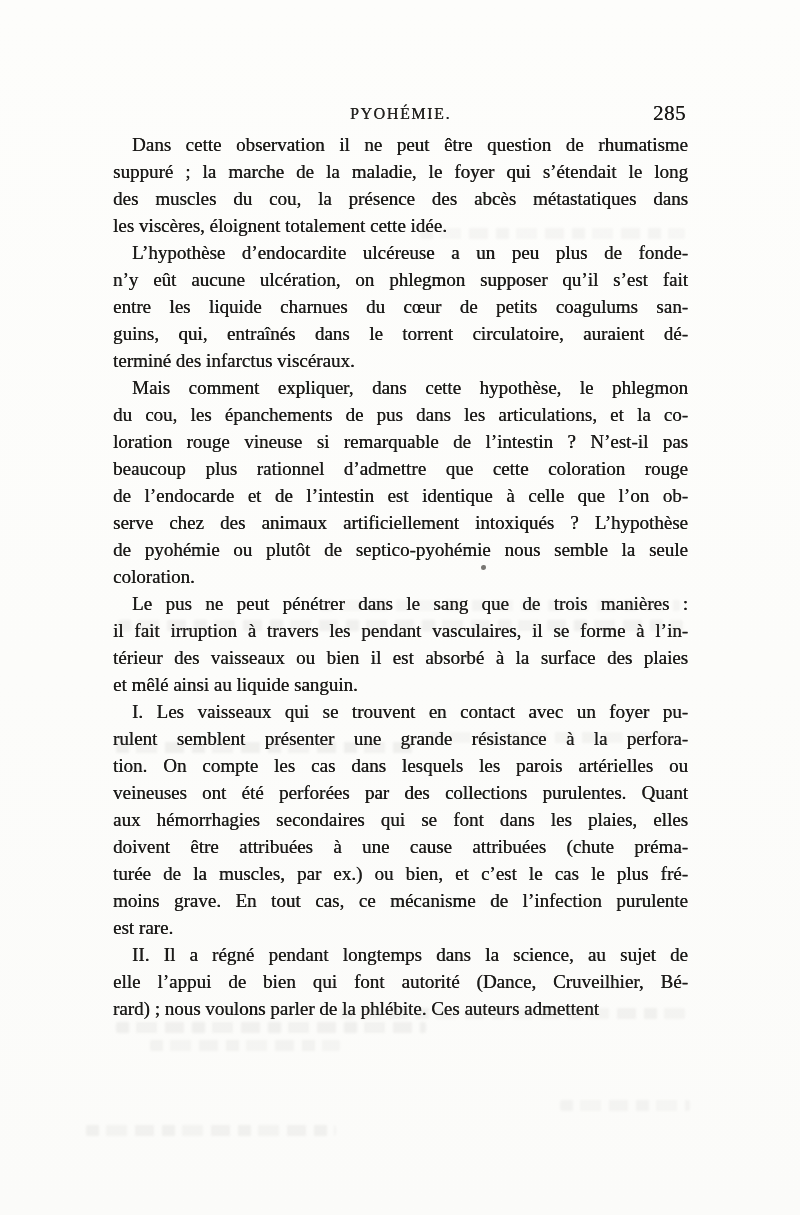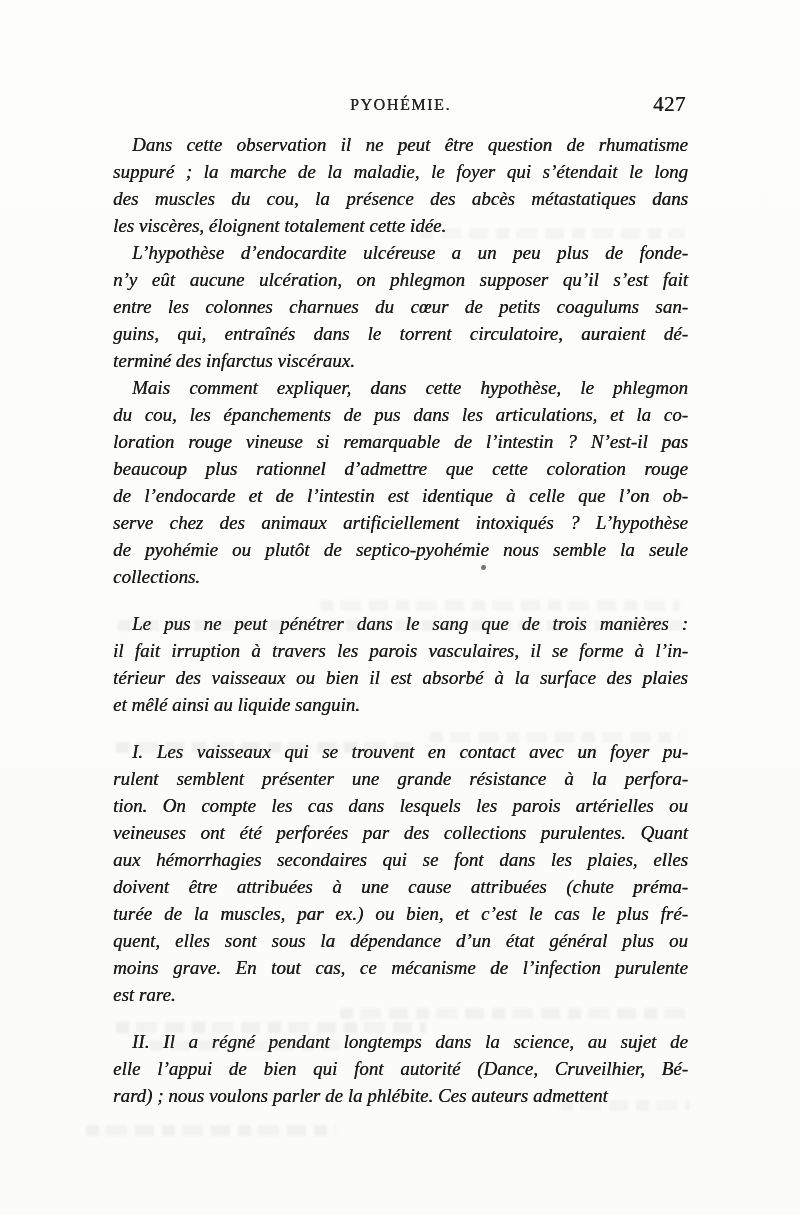--- a/index.html
+++ b/index.html
@@ -11,21 +11,21 @@
   .scan {
     position: relative;
     width: 800px; height: 1215px;
     background: linear-gradient(180deg, #fdfdfb 0%, #fcfcfa 55%, #fbfbf9 100%);
     color: #1d1c1a;
     overflow: hidden;
   }
   
   .running-head {
     position: absolute;
-    left: 113px; top: 96px; width: 575px;
+    left: 113px; top: 105px; width: 575px;
     height: 22px;
   }
   .head-title {
     display: block;
     text-align: center;
     font-size: 16px;
     letter-spacing: 1.6px;
     color: #242320;
     text-shadow: 0.25px 0 0 currentColor;
   }
@@ -39,27 +39,26 @@
   }
   
   .body-text {
     position: absolute;
     left: 113px; top: 131px; width: 575px;
     font-size: 19px;
     line-height: 27px;
     text-shadow: 0.28px 0 0 currentColor;
   }
   .para { margin: 0; padding: 0; }
-  .para.spaced { margin-top: 20px; }
+  .para.spaced { }
   .line {
     display: block;
     text-align: justify;
     text-align-last: justify;
     white-space: normal;
-    font-style: italic;
   }
   .line.first { text-indent: 19px; }
   .line.pl { text-align-last: left; }
   
   .ghost {
     position: absolute;
     height: 11px;
     filter: blur(1.3px);
     opacity: 0.55;
     background: repeating-linear-gradient(90deg,
@@ -88,62 +87,61 @@
     filter: blur(0.4px);
   }
 </style>
 </head>
 <body>
 
 <div class="scan">
 
   <header class="running-head">
     <span class="head-title">PYOHÉMIE.</span>
-    <span class="page-num">427</span>
+    <span class="page-num">285</span>
   </header>
 
   <main class="body-text" id="paragraphs">
       <p class="para">
         <span class="line first">Dans cette observation il ne peut être question de rhumatisme</span>
         <span class="line">suppuré ; la marche de la maladie, le foyer qui s’étendait le long</span>
         <span class="line">des muscles du cou, la présence des abcès métastatiques dans</span>
         <span class="line pl">les viscères, éloignent totalement cette idée.</span>
       </p>
       <p class="para">
         <span class="line first">L’hypothèse d’endocardite ulcéreuse a un peu plus de fonde-</span>
         <span class="line">n’y eût aucune ulcération, on phlegmon supposer qu’il s’est fait</span>
-        <span class="line">entre les colonnes charnues du cœur de petits coagulums san-</span>
+        <span class="line">entre les liquide charnues du cœur de petits coagulums san-</span>
         <span class="line">guins, qui, entraînés dans le torrent circulatoire, auraient dé-</span>
         <span class="line pl">terminé des infarctus viscéraux.</span>
       </p>
       <p class="para">
         <span class="line first">Mais comment expliquer, dans cette hypothèse, le phlegmon</span>
         <span class="line">du cou, les épanchements de pus dans les articulations, et la co-</span>
         <span class="line">loration rouge vineuse si remarquable de l’intestin ? N’est-il pas</span>
         <span class="line">beaucoup plus rationnel d’admettre que cette coloration rouge</span>
         <span class="line">de l’endocarde et de l’intestin est identique à celle que l’on ob-</span>
         <span class="line">serve chez des animaux artificiellement intoxiqués ? L’hypothèse</span>
         <span class="line">de pyohémie ou plutôt de septico-pyohémie nous semble la seule</span>
-        <span class="line pl">collections.</span>
+        <span class="line pl">coloration.</span>
       </p>
       <p class="para spaced">
         <span class="line first">Le pus ne peut pénétrer dans le sang que de trois manières :</span>
-        <span class="line">il fait irruption à travers les parois vasculaires, il se forme à l’in-</span>
+        <span class="line">il fait irruption à travers les pendant vasculaires, il se forme à l’in-</span>
         <span class="line">térieur des vaisseaux ou bien il est absorbé à la surface des plaies</span>
         <span class="line pl">et mêlé ainsi au liquide sanguin.</span>
       </p>
       <p class="para spaced">
         <span class="line first">I. Les vaisseaux qui se trouvent en contact avec un foyer pu-</span>
         <span class="line">rulent semblent présenter une grande résistance à la perfora-</span>
         <span class="line">tion. On compte les cas dans lesquels les parois artérielles ou</span>
         <span class="line">veineuses ont été perforées par des collections purulentes. Quant</span>
         <span class="line">aux hémorrhagies secondaires qui se font dans les plaies, elles</span>
         <span class="line">doivent être attribuées à une cause attribuées (chute préma-</span>
         <span class="line">turée de la muscles, par ex.) ou bien, et c’est le cas le plus fré-</span>
-        <span class="line">quent, elles sont sous la dépendance d’un état général plus ou</span>
         <span class="line">moins grave. En tout cas, ce mécanisme de l’infection purulente</span>
         <span class="line pl">est rare.</span>
       </p>
       <p class="para spaced">
         <span class="line first">II. Il a régné pendant longtemps dans la science, au sujet de</span>
         <span class="line">elle l’appui de bien qui font autorité (Dance, Cruveilhier, Bé-</span>
         <span class="line pl">rard) ; nous voulons parler de la phlébite. Ces auteurs admettent</span>
       </p>
     </main>
 

